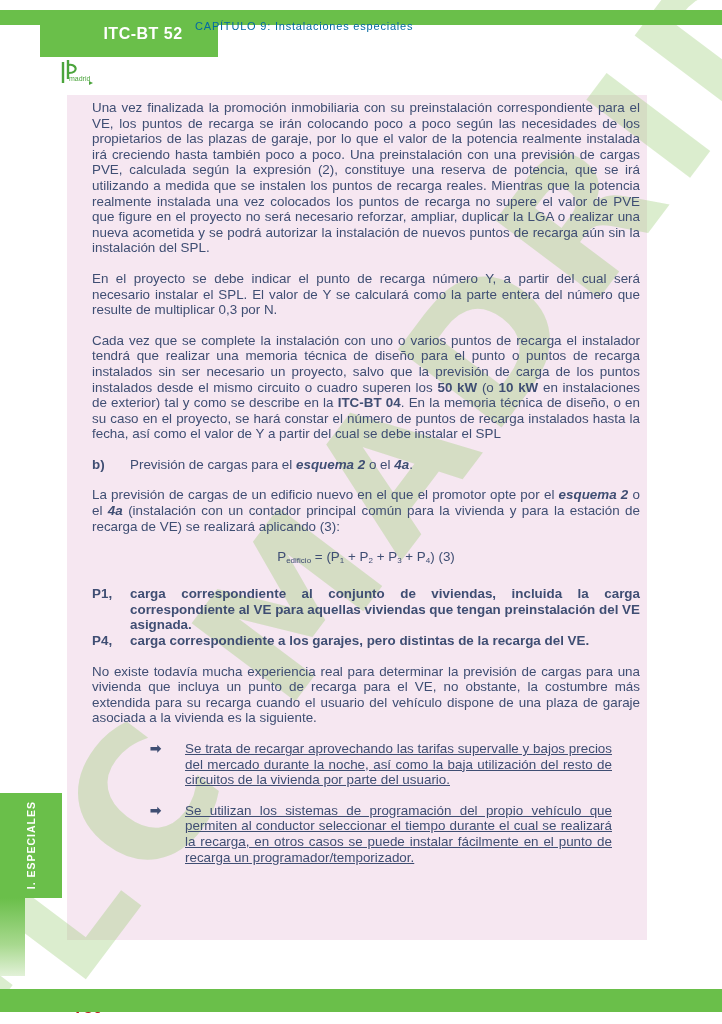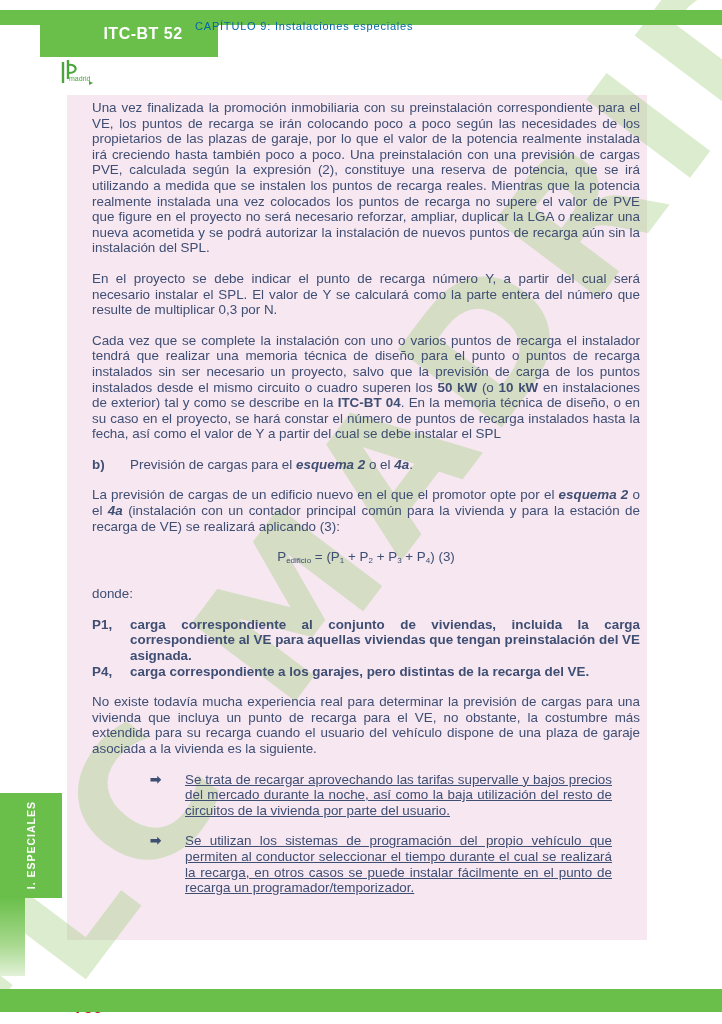--- a/index.html
+++ b/index.html
@@ -133,21 +133,20 @@
 
     <div class="hang">
       <span class="term">b)</span>
       <span class="rest"><span>Previsión de cargas para el </span><span style="font-weight: bold; font-style: italic;">esquema 2</span><span> o el </span><span style="font-weight: bold; font-style: italic;">4a</span><span>.</span></span>
     </div>
 
     <p class="p"><span>La previsión de cargas de un edificio nuevo en el que el promotor opte por el </span><span style="font-weight: bold; font-style: italic;">esquema 2</span><span> o el </span><span style="font-weight: bold; font-style: italic;">4a</span><span> (instalación con un contador principal común para la vivienda y para la estación de recarga de VE) se realizará aplicando (3):</span></p>
 
     <div class="formula"><span>P</span><span class="seg-sub">edificio</span><span> = (P</span><span class="seg-sub">1</span><span> + P</span><span class="seg-sub">2</span><span> + P</span><span class="seg-sub">3</span><span> + P</span><span class="seg-sub">4</span><span>) (3)</span></div>
 
-    <p class="p">donde:</p>
 
     <div class="def-block">
       <div class="def-row">
         <span class="def-term">P1,</span>
         <span class="def-text">carga correspondiente al conjunto de viviendas, incluida la carga correspondiente al VE para aquellas viviendas que tengan preinstalación del VE asignada.</span>
       </div>
       <div class="def-row">
         <span class="def-term">P4,</span>
         <span class="def-text">carga correspondiente a los garajes, pero distintas de la recarga del VE.</span>
       </div>

